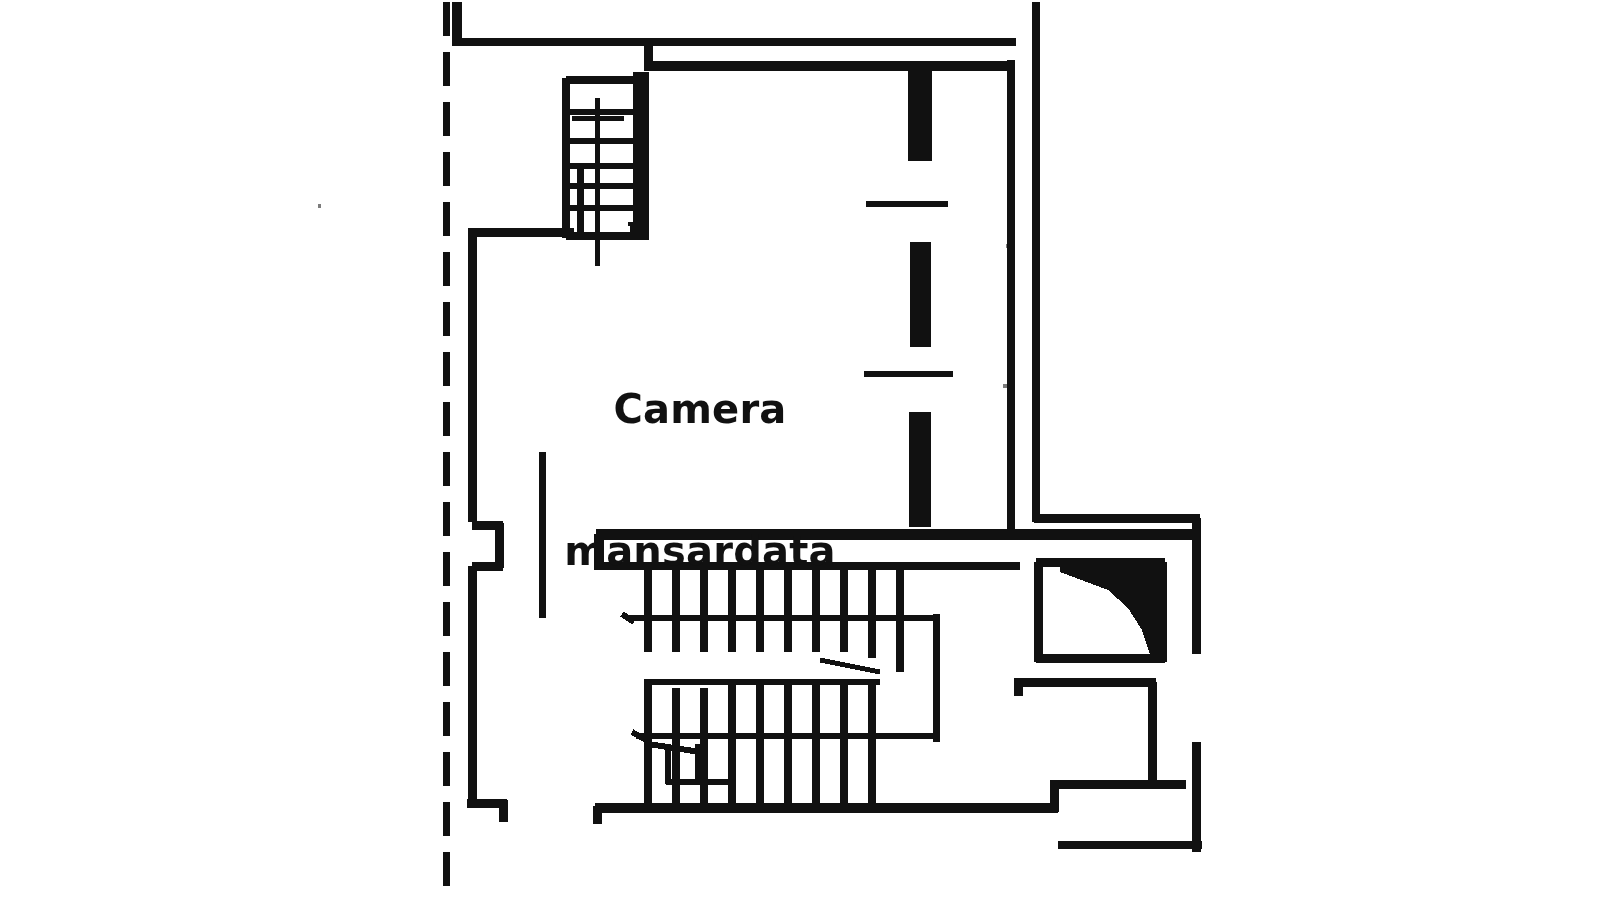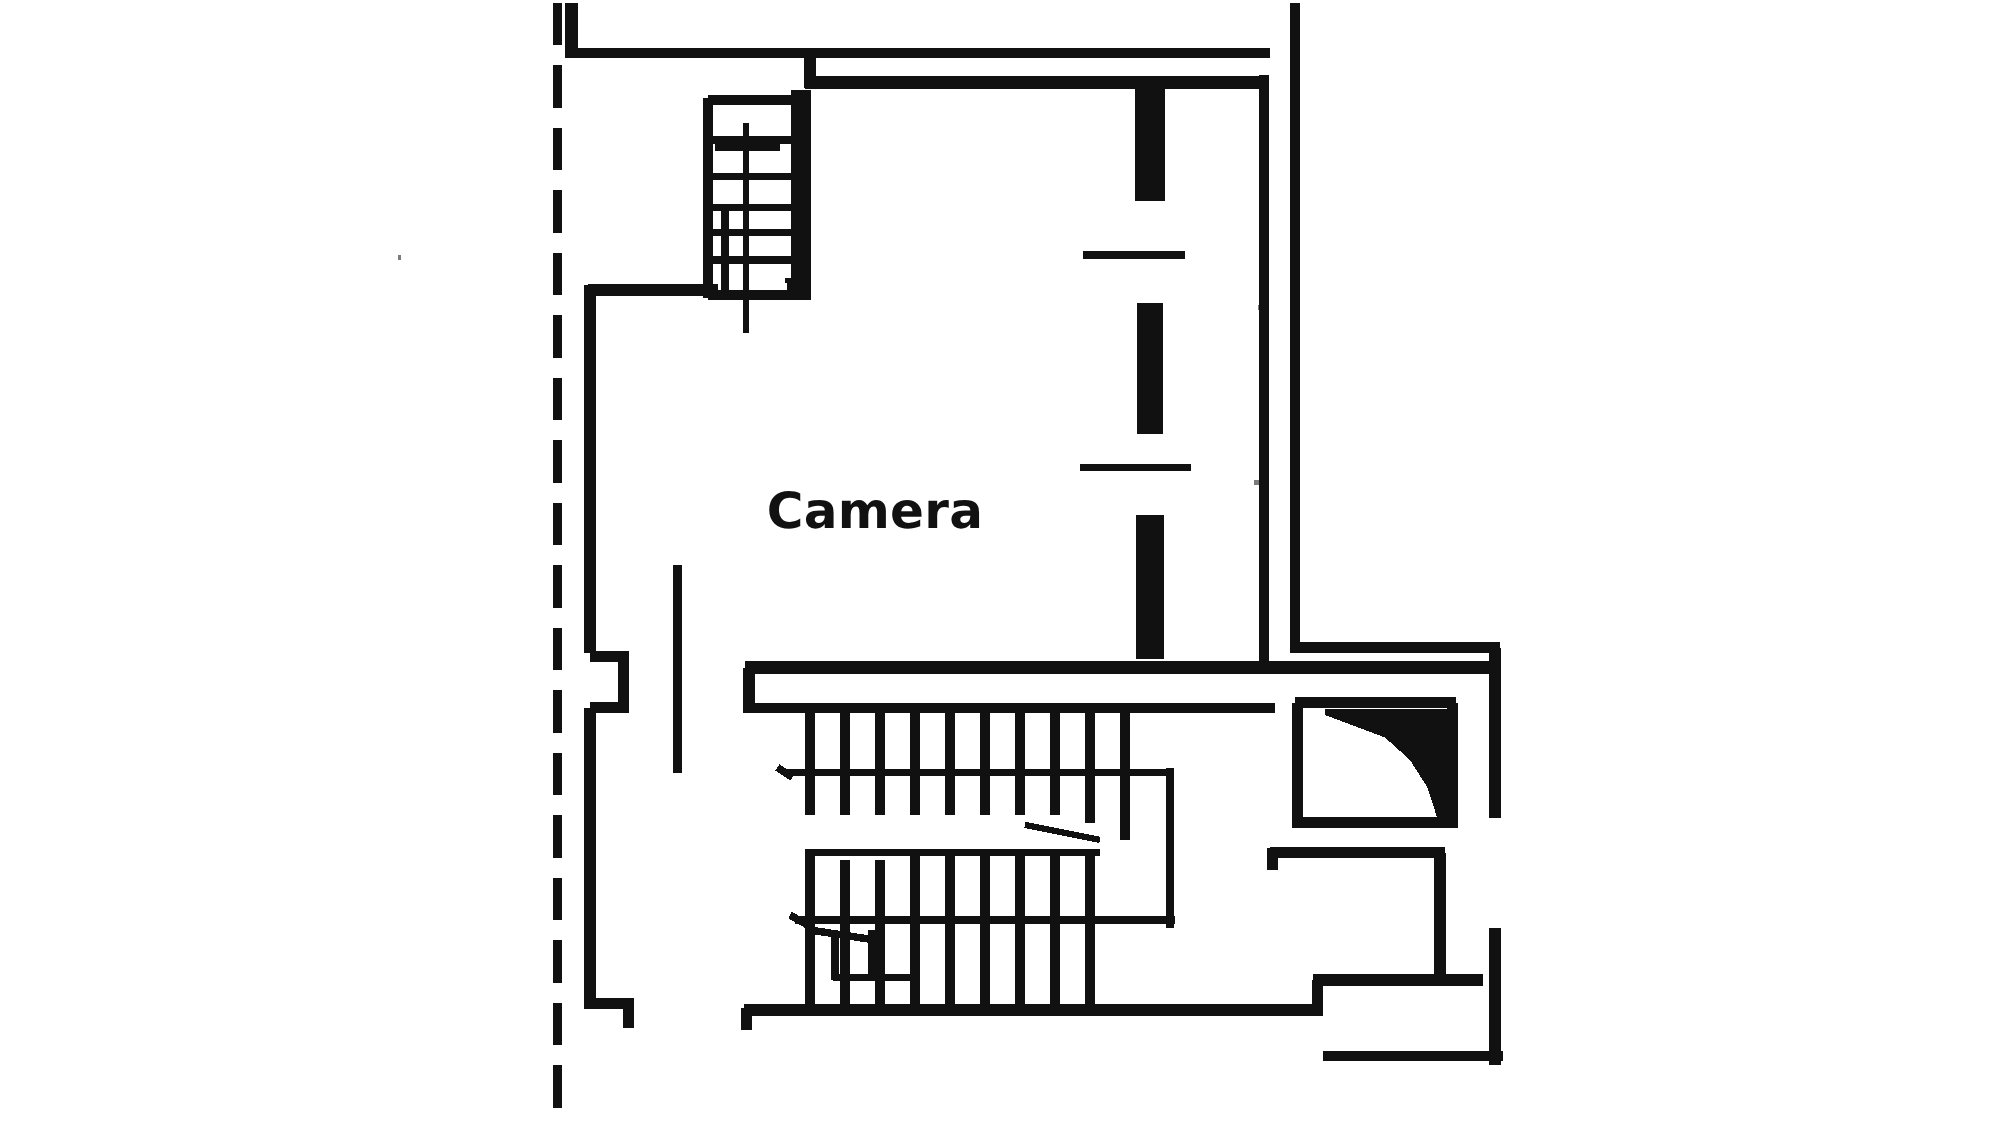--- a/index.html
+++ b/index.html
@@ -199,15 +199,16 @@
         <path d="M1006 246 L1010 246"></path>
         <path d="M1003 386 L1007 386"></path>
         <path d="M318 206 L321 206"></path>
       </g>
 
     </g>
   </svg>
 
   <div class="room-label" id="label-camera">
     <div>Camera</div>
+    <div>mansardata</div>
   </div>
 
 </div>
 
 </body></html>

